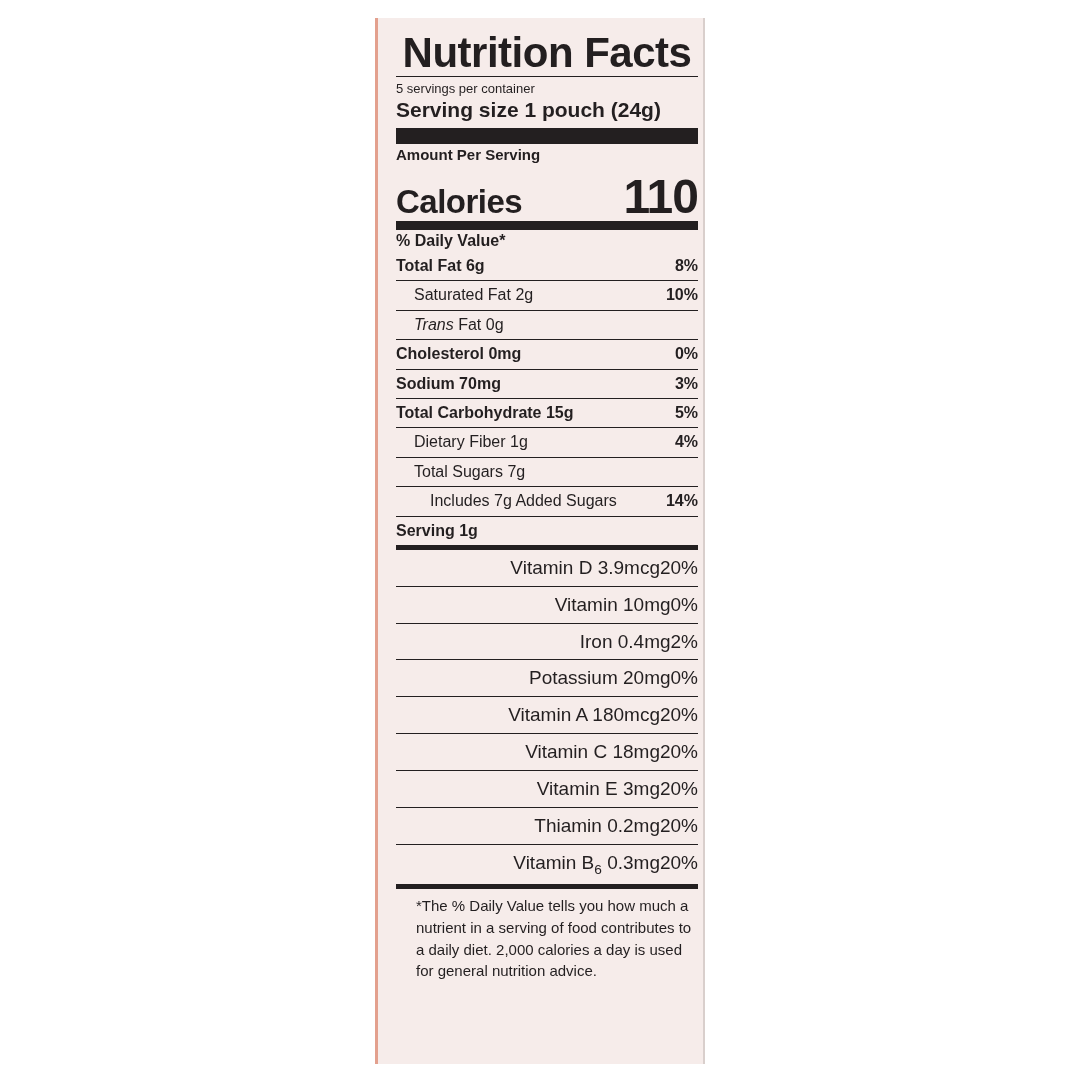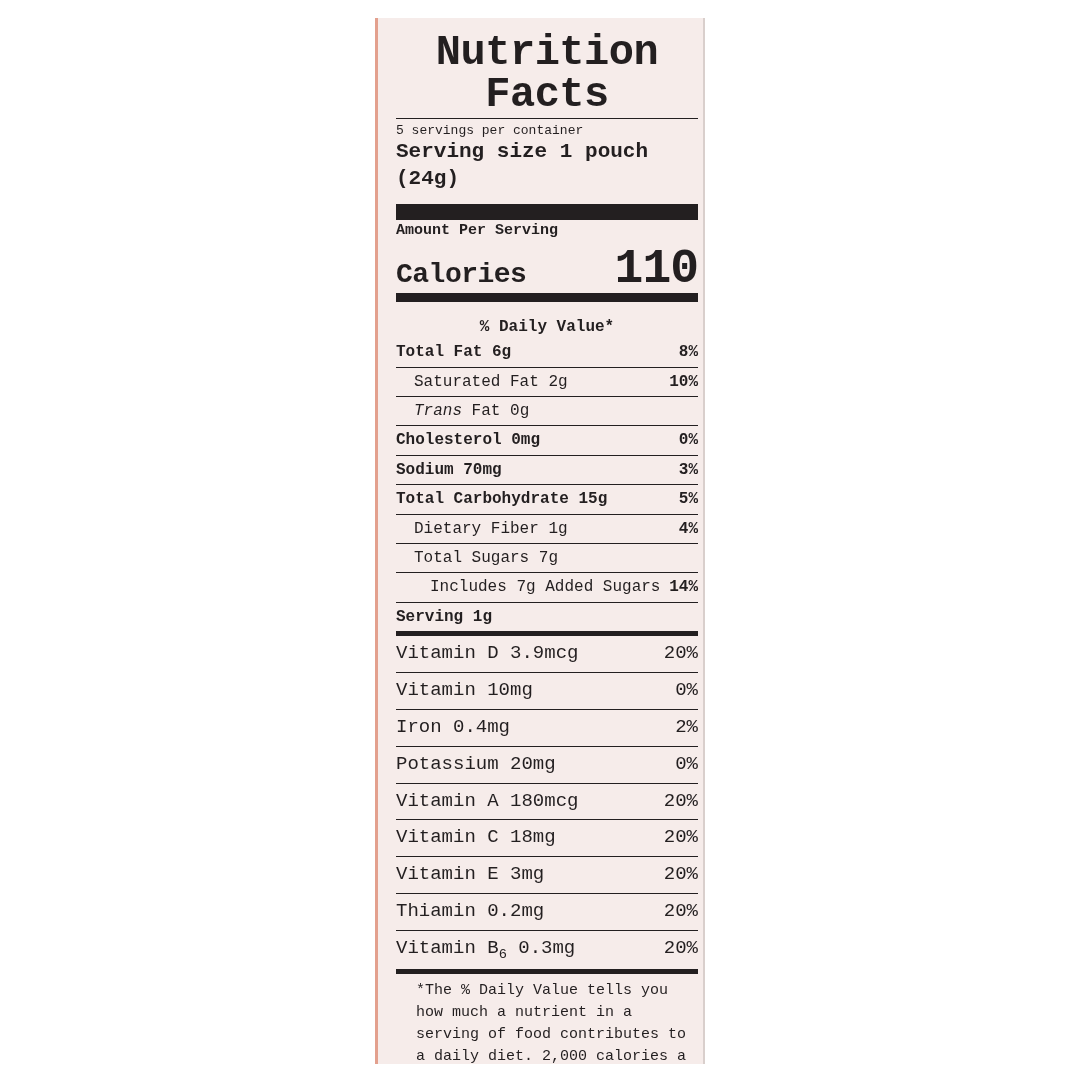--- a/index.html
+++ b/index.html
@@ -15,21 +15,20 @@
     position: absolute;
     left: 375px;
     top: 18px;
     width: 330px;
     height: 1046px;
     background: #f6ecea;
     box-sizing: border-box;
     border-left: 3px solid #e3a08e;
     border-right: 2px solid #d9cfcc;
     overflow: hidden;
-    font-family: Liberation Mono, monospace;
   }
 
   .label {
     position: absolute;
     left: 8px;
     top: 0px;
     width: 322px;
     color: #231f20;
   }
 
@@ -55,75 +54,75 @@
 
   .servings {
     font-size: 13px;
     line-height: 1.25;
     padding-top: 4px;
   }
   .serving-size {
     font-size: 21px;
     font-weight: bold;
     line-height: 1.25;
-    padding-bottom: 12px;
+    padding-bottom: 4px;
   }
 
   .amount-per {
     font-size: 15px;
     font-weight: bold;
     padding-top: 3px;
     line-height: 1.1;
   }
 
   .cal-row {
     display: flex;
     align-items: baseline;
     justify-content: space-between;
     margin-top: -6px;
   }
   .cal-label {
-    font-size: 28px;
+    font-size: 33px;
     font-weight: bold;
     letter-spacing: -0.5px;
     margin-top: 26px;
   }
   .cal-value {
     font-size: 48px;
     font-weight: bold;
     letter-spacing: -1px;
     line-height: 1;
   }
 
   .dv-header {
     font-size: 16px;
     font-weight: bold;
-    text-align: center;
-    padding: 16px 0 2px 0;
+    text-align: left;
+    padding: 2px 0 2px 0;
   }
 
   .row {
     display: flex;
     justify-content: space-between;
     align-items: flex-start;
     font-size: 16px;
     padding: 5px 0 5px 0;
     border-bottom: 1px solid #231f20;
     line-height: 1.15;
   }
   .row .nm { white-space: nowrap; }
   .row .pct { font-weight: bold; white-space: nowrap; }
   .b { font-weight: bold; }
   .i { font-style: italic; }
   .ind1 { padding-left: 18px; }
   .ind2 { padding-left: 34px; }
 
   .vit-row {
     display: flex;
-    justify-content: space-between;
+    justify-content: flex-end;
     align-items: baseline;
     font-size: 19px;
     padding: 7px 0 7px 0;
     border-bottom: 1px solid #231f20;
     line-height: 1.15;
   }
 
   .footnote {
     font-size: 15px;
     line-height: 1.45;
@@ -236,21 +235,21 @@
         <span>20%</span>
       </div>
       <div class="vit-row">
         <span class="nm">Vitamin E 3mg</span>
         <span>20%</span>
       </div>
       <div class="vit-row">
         <span class="nm">Thiamin 0.2mg</span>
         <span>20%</span>
       </div>
-      <div class="vit-row" style="border-bottom:none;gap:16px;">
+      <div class="vit-row" style="border-bottom:none;">
         <span class="nm">Vitamin B<sub>6</sub> 0.3mg</span>
         <span>20%</span>
       </div>
 
       <div class="rule-med"></div>
 
       <div class="footnote">*The % Daily Value tells you how much a nutrient in a serving of food contributes to a daily diet. 2,000 calories a day is used for general nutrition advice.</div>
 
     </div>
   </div>

